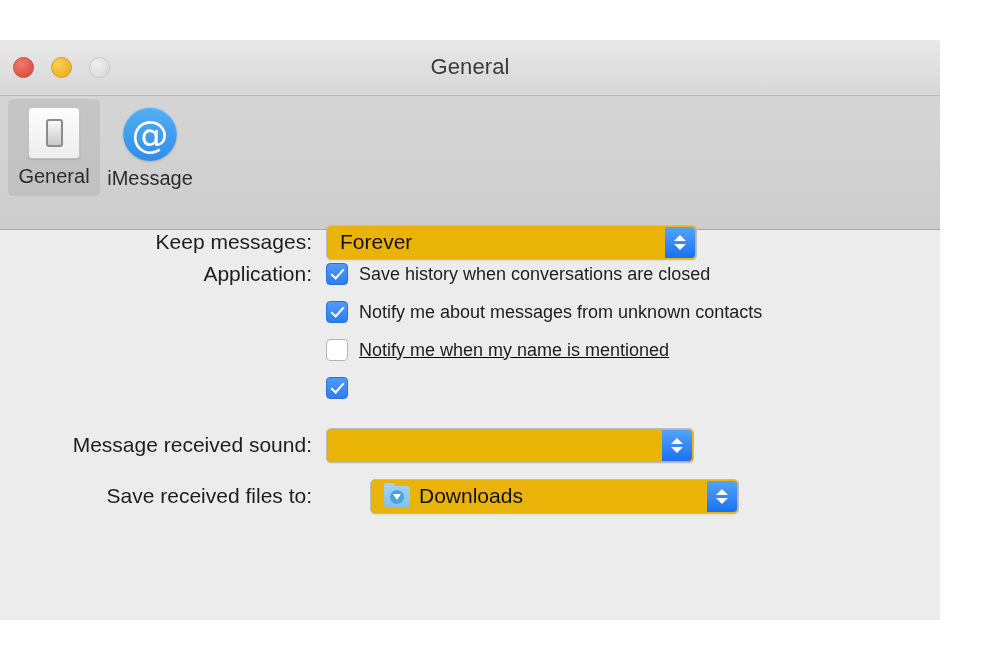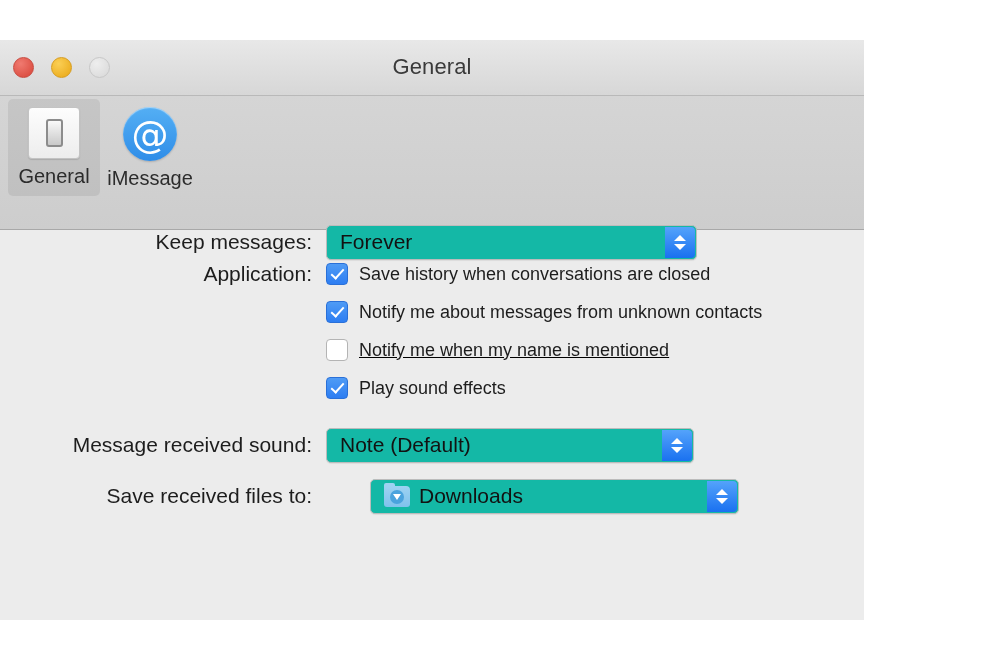--- a/index.html
+++ b/index.html
@@ -10,21 +10,21 @@
     height: 667px;
     overflow: hidden;
     font-family: "Liberation Sans", sans-serif;
     -webkit-font-smoothing: antialiased;
   }
 
   #window {
     position: absolute;
     left: 0;
     top: 40px;
-    width: 864px;
+    width: 940px;
     height: 580px;
     background: #ececec;
     overflow: hidden;
   }
 
   
   #titlebar {
     position: relative;
     height: 55px;
     background: linear-gradient(to bottom, #e8e8e8 0%, #d7d7d7 100%);
@@ -154,21 +154,21 @@
     color: #1d1d1d;
     padding-right: 14px;
     box-sizing: border-box;
     flex: none;
   }
 
   
   .popup {
     position: relative;
     height: 35px;
-    background: #14b8a6;
+    background: #eab308;
     border: 1px solid #bcbcbc;
     border-radius: 5px;
     box-shadow: 0 1px 1px rgba(0,0,0,0.07);
     display: flex;
     align-items: center;
     box-sizing: border-box;
   }
   .popup .value {
     font-size: 21px;
     color: #121212;
@@ -342,28 +342,26 @@
       <div class="check-row">
         <span class="checkbox off"></span>
         <span class="check-label">Notify me when my name is mentioned</span>
       </div>
     </div>
 
     <div class="row" style="top:139px; height:38px;">
       <div class="form-label"></div>
       <div class="check-row">
         <span class="checkbox on"></span>
-        <span class="check-label">Play sound effects</span>
       </div>
     </div>
 
     <div class="row" style="top:185px; height:60px;">
       <div class="form-label">Message received sound:</div>
       <div class="popup" style="width:368px;">
-        <span class="value">Note (Default)</span>
         <span class="stepper">
           <span class="chev up"></span>
           <span class="chev down"></span>
         </span>
       </div>
     </div>
 
     <div class="row" style="top:236px; height:60px;gap:27px;">
       <div class="form-label">Save received files to:</div>
       <div class="popup" style="width:369px;margin-left:17px;">

